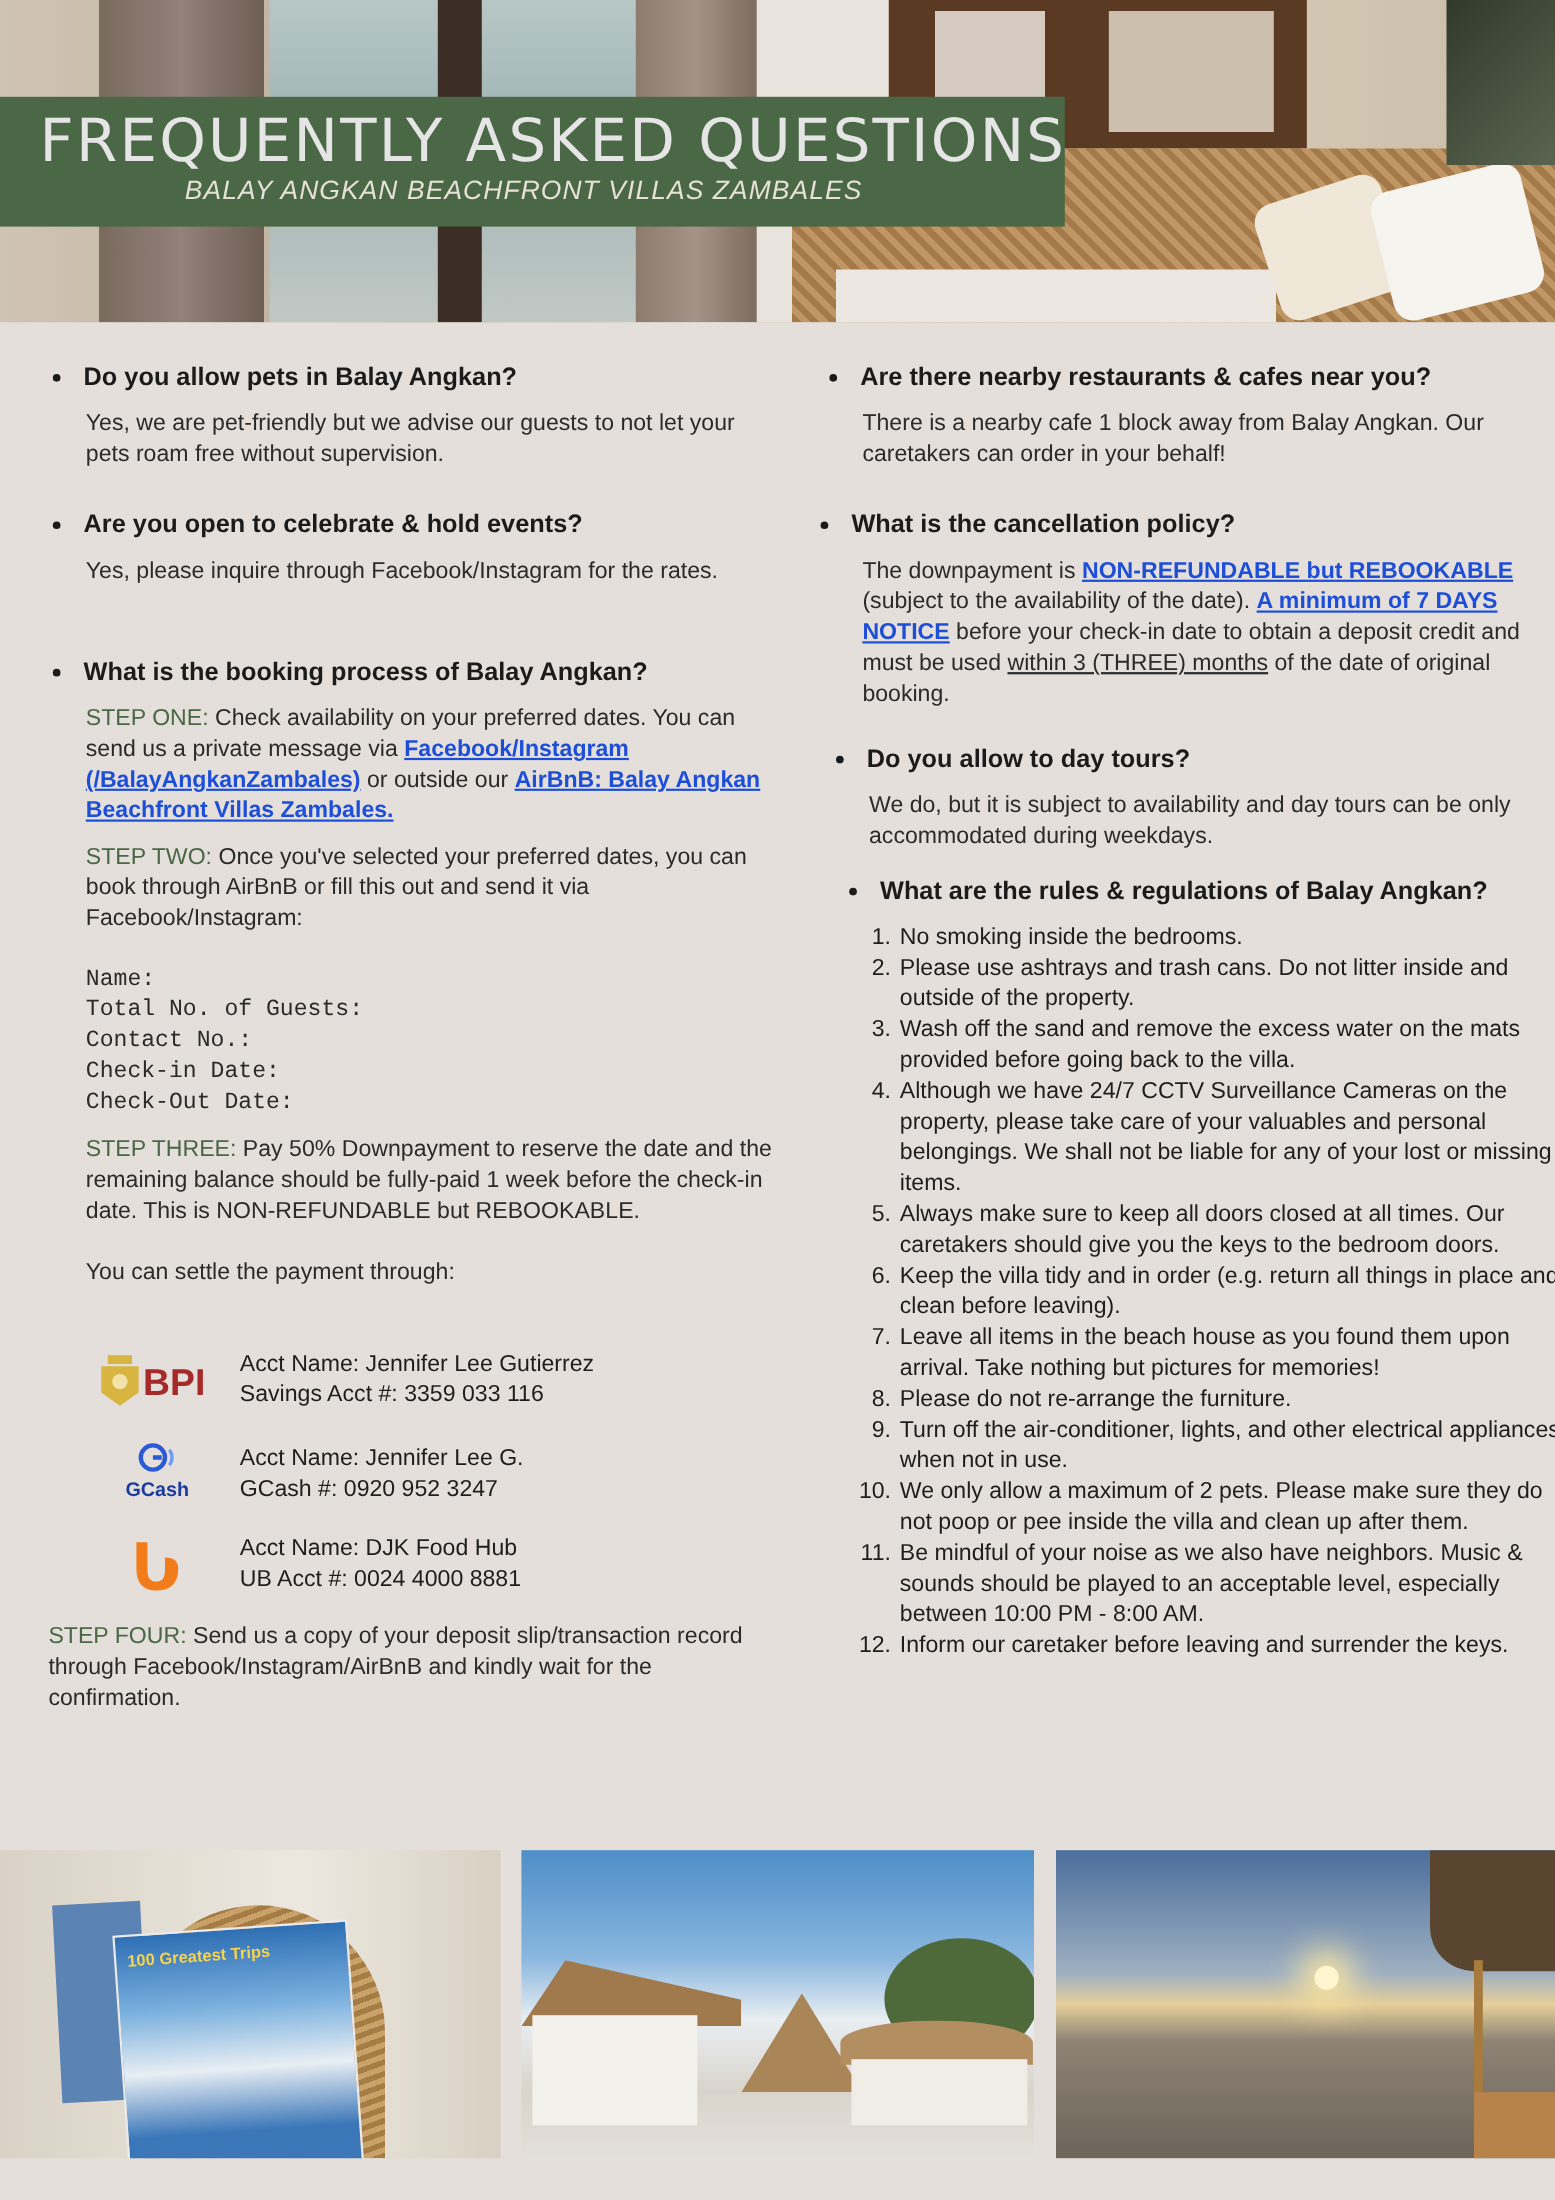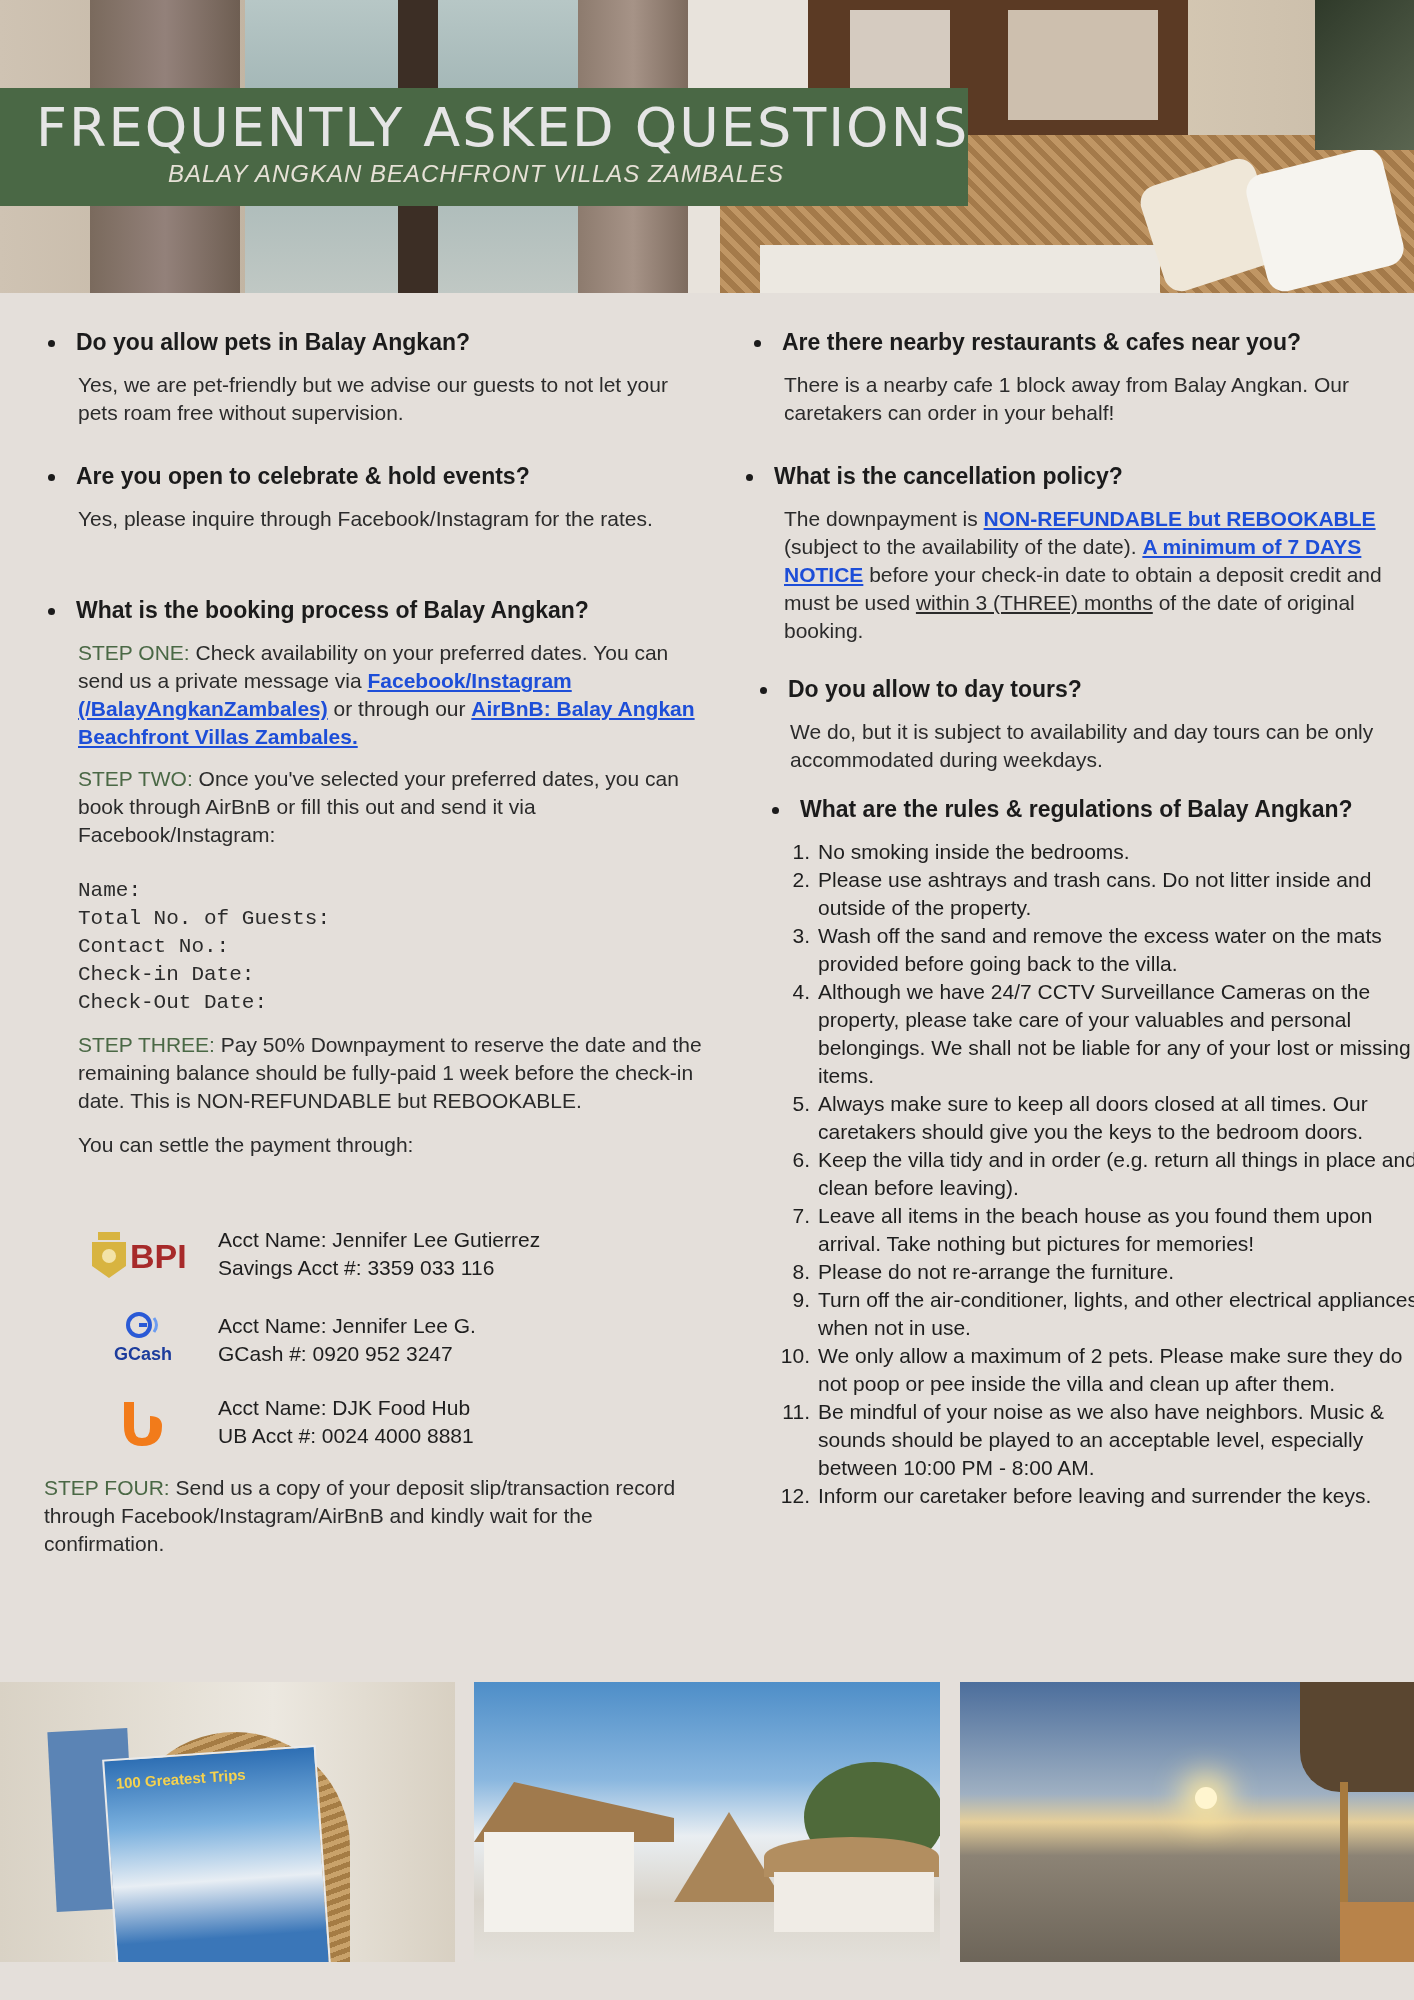--- a/index.html
+++ b/index.html
@@ -97,33 +97,33 @@
     <div class="q"><span class="dot"></span><span>Do you allow pets in Balay Angkan?</span></div>
     <div class="a">Yes, we are pet-friendly but we advise our guests to not let your pets roam free without supervision.</div>
   </div>
   <div class="block" style="top:141px;left:0;width:660px;">
     <div class="q"><span class="dot"></span><span>Are you open to celebrate &amp; hold events?</span></div>
     <div class="a">Yes, please inquire through Facebook/Instagram for the rates.</div>
   </div>
   <div class="block" style="top:275px;left:0;width:660px;">
     <div class="q"><span class="dot"></span><span>What is the booking process of Balay Angkan?</span></div>
     <div class="a" style="margin-bottom:14px;">
-      <span class="step">STEP ONE:</span><span> Check availability on your preferred dates. You can send us a private message via </span><b class="em">Facebook/Instagram (/BalayAngkanZambales)</b><span> or through our </span><b class="em">AirBnB: Balay Angkan Beachfront Villas Zambales.</b>
+      <span class="step">STEP ONE:</span><span> Check availability on your preferred dates. You can send us a private message via </span><b class="em">Facebook/Instagram (/BalayAngkanZambales)</b><span> or outside our </span><b class="em">AirBnB: Balay Angkan Beachfront Villas Zambales.</b>
     </div>
     <div class="a" style="margin-bottom:28px;">
       <span class="step">STEP TWO:</span><span> Once you've selected your preferred dates, you can book through AirBnB or fill this out and send it via Facebook/Instagram:</span>
     </div>
     <div class="a" style="margin-bottom:14px;font-family:Liberation Mono, monospace;">
       <span class="form-line">Name:</span>
       <span class="form-line">Total No. of Guests:</span>
       <span class="form-line">Contact No.:</span>
       <span class="form-line">Check-in Date:</span>
       <span class="form-line">Check-Out Date:</span>
     </div>
-    <div class="a" style="margin-bottom:16px;">
+    <div class="a" style="margin-bottom:28px;">
       <span class="step">STEP THREE:</span><span> Pay 50% Downpayment to reserve the date and the remaining balance should be fully-paid 1 week before the check-in date. This is NON-REFUNDABLE but REBOOKABLE.</span>
     </div>
     <div class="a">You can settle the payment through:</div>
   </div>
 
   <div class="pay-row" style="top:904px;width:660px;">
     <div class="logo">
       <svg width="110" height="60" viewBox="0 0 110 60">
         <path d="M8 18 h34 v24 l-17 12 l-17 -12 z" fill="#d8b440"></path>
         <path d="M14 8 h22 v8 h-22 z" fill="#d8b440"></path>

